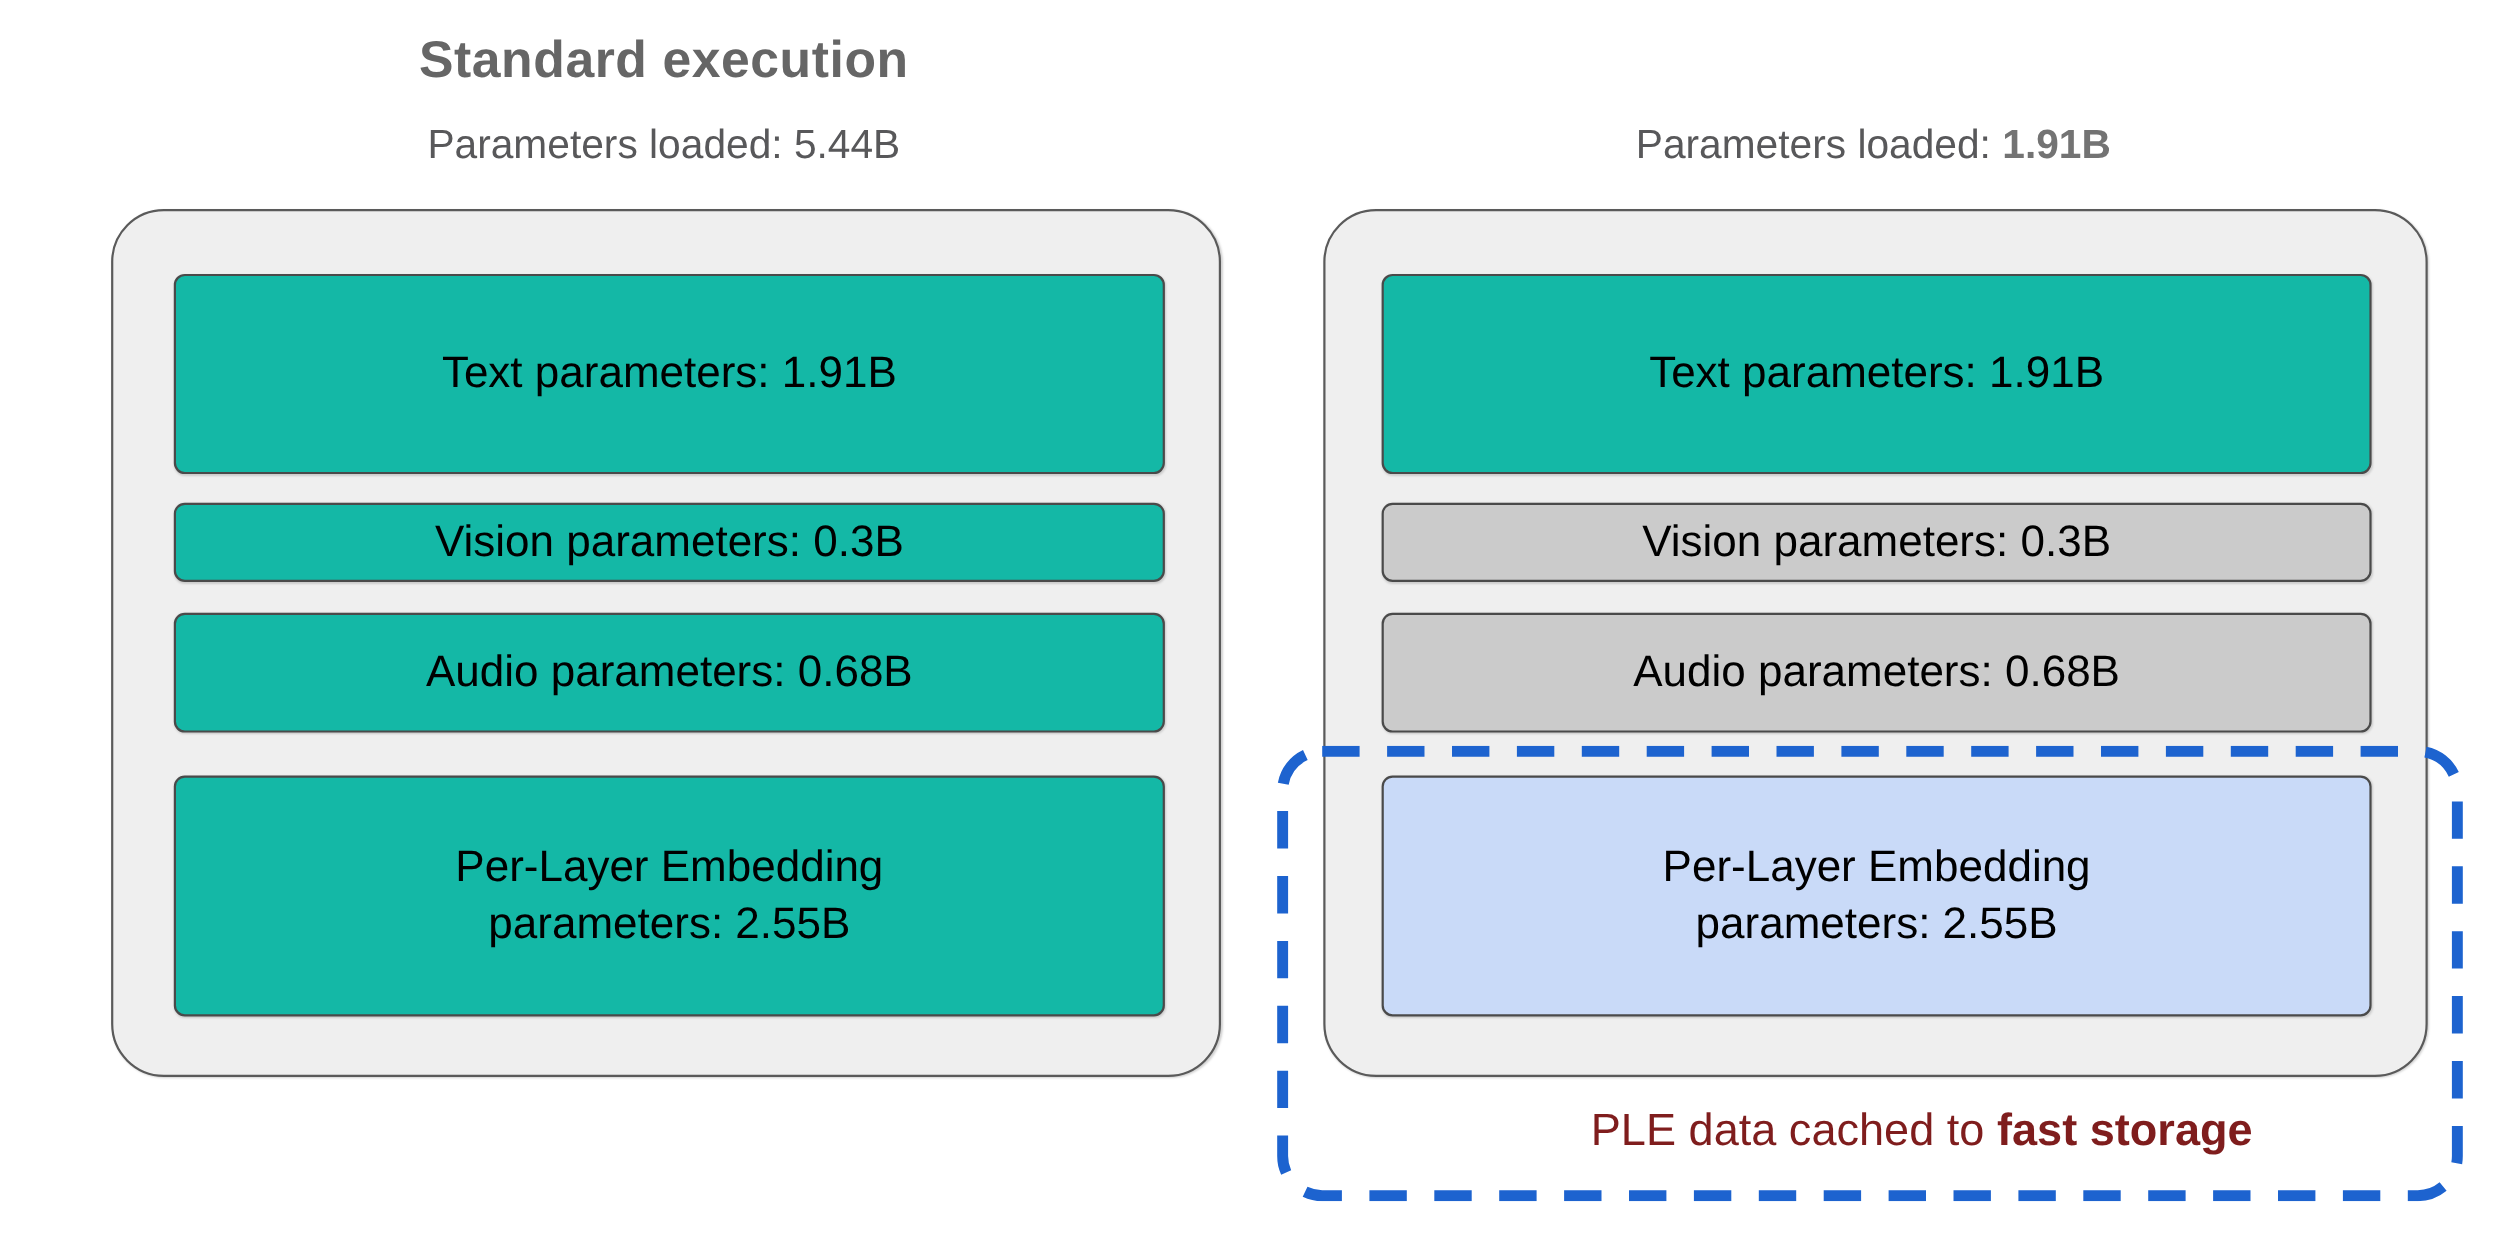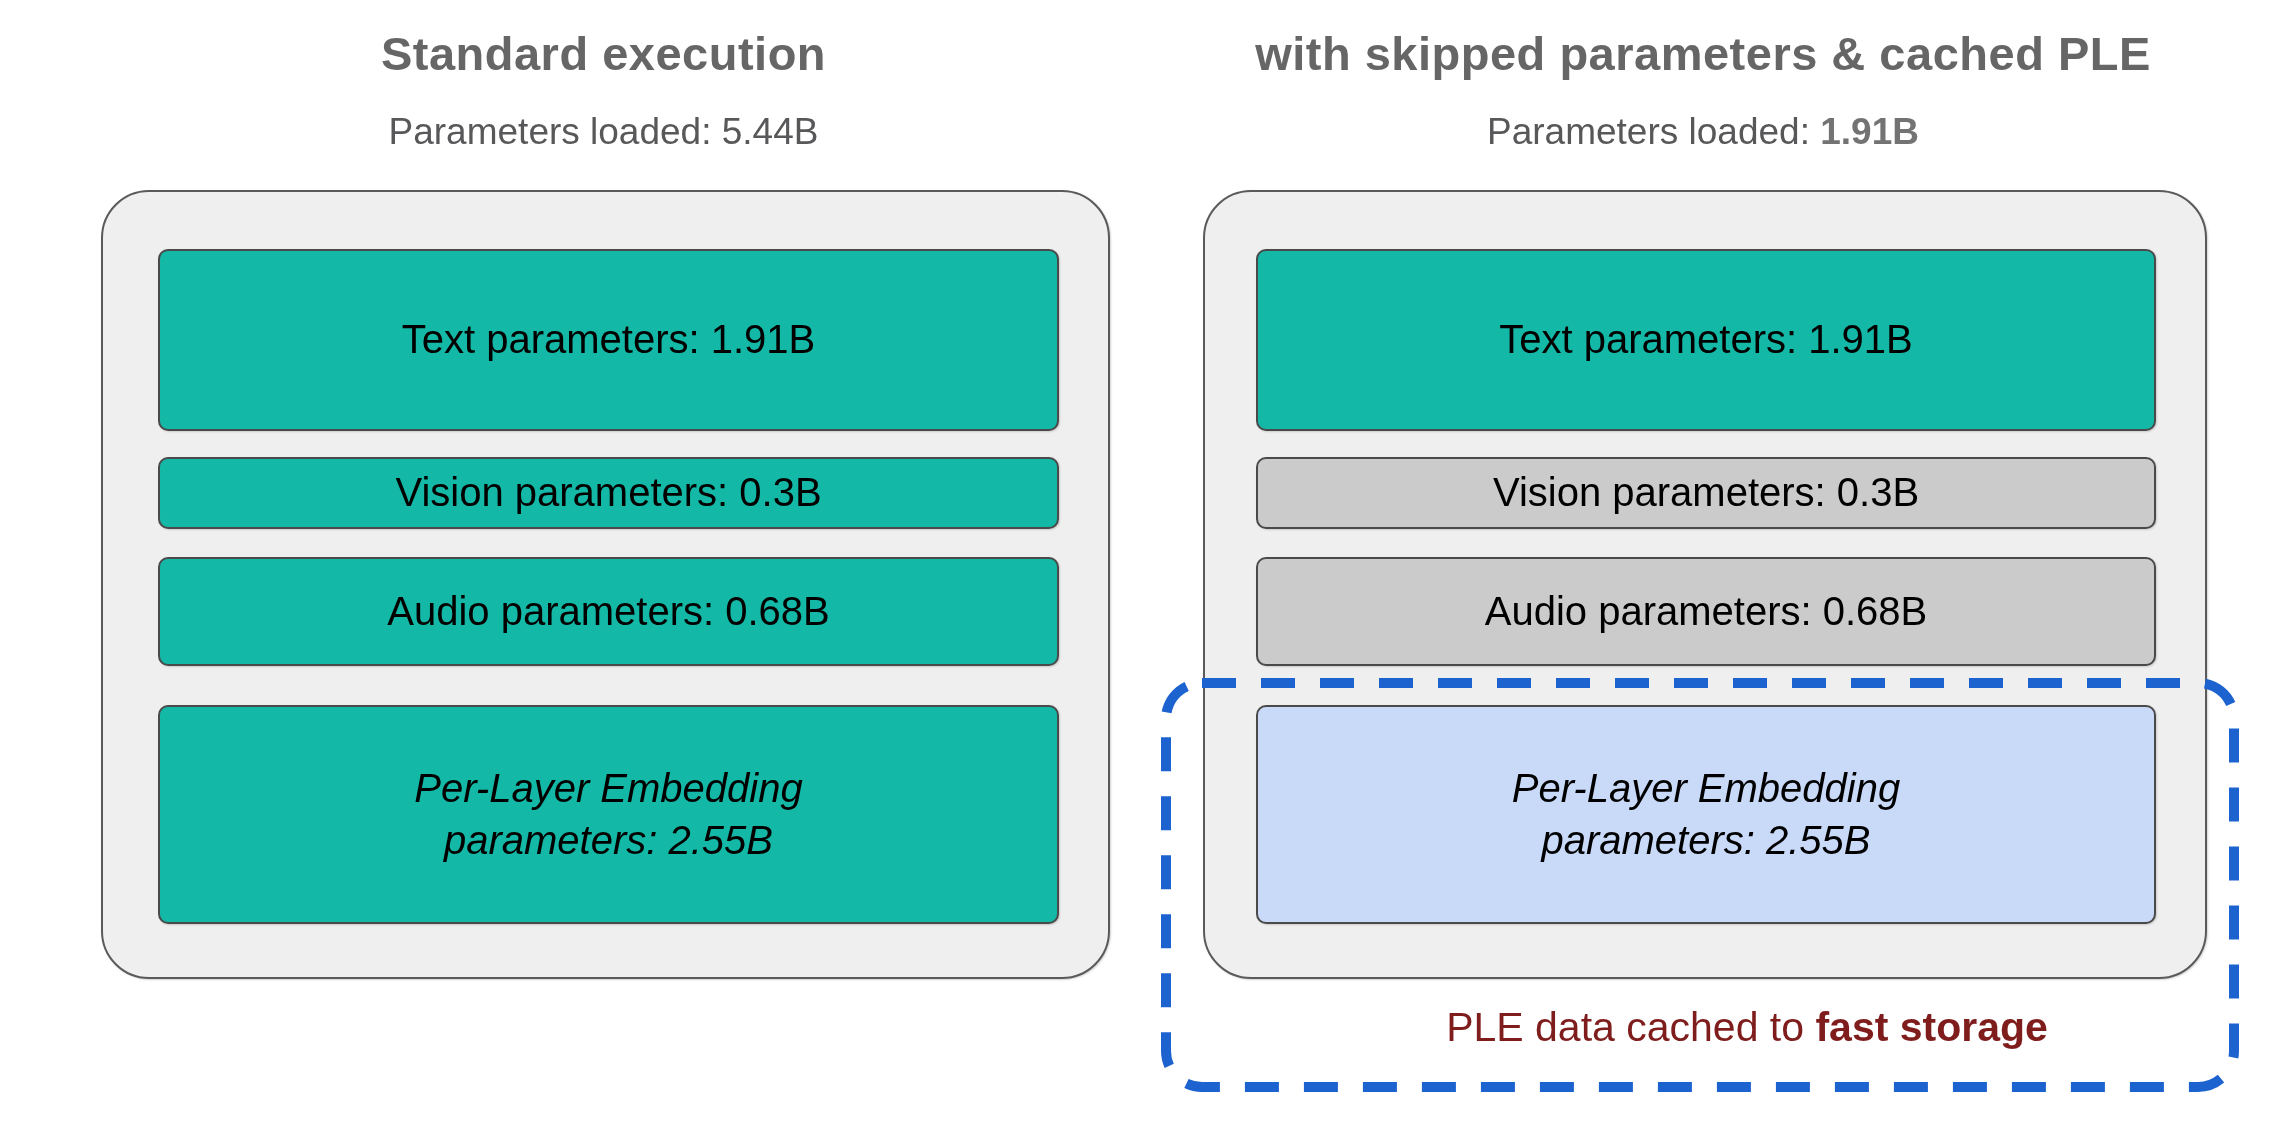--- a/index.html
+++ b/index.html
@@ -49,21 +49,21 @@
     line-height: 1.28;
     white-space: pre-line;
     box-shadow: 1px 1px 2px rgba(0,0,0,0.15);
   }
   .container-box.left  .param-box { left: 55px; width: 897px; }
   .container-box.right .param-box { left: 51px; width: 896px; }
 
   .pos-text   { top: 57px;  height: 178px; }
   .pos-vision { top: 265px; height: 68px;  }
   .pos-audio  { top: 365px; height: 105px; }
-  .pos-ple    { top: 513px; height: 215px; font-style: italic; }
+  .pos-ple    { top: 513px; height: 215px; }
 
   .fill-blue      { background: #14b8a6; }
   .fill-gray      { background: #cbcbcb; }
   .fill-lightblue { background: #c9daf8; }
 
   .ple-dashed-region {
     position: absolute;
     left: 1135px; top: 678px;
     width: 1078px; height: 414px;
     pointer-events: none;
@@ -82,21 +82,20 @@
 <body>
 
 <div class="stage">
 
   <div class="col-header left" style="height:170px;">
     <div class="panel-title">Standard execution</div>
     <div class="panel-subtitle"><span>Parameters loaded: </span><span>5.44B</span></div>
   </div>
 
   <div class="col-header right" style="height:170px;">
-    <div class="panel-title">with skipped parameters &amp; cached PLE</div>
     <div class="panel-subtitle"><span>Parameters loaded: </span><span class="bold-val">1.91B</span></div>
   </div>
 
   <div class="container-box left">
     <div class="param-box pos-text fill-blue">
       <span>Text parameters: 1.91B</span>
     </div>
     <div class="param-box pos-vision fill-blue">
       <span>Vision parameters: 0.3B</span>
     </div>

